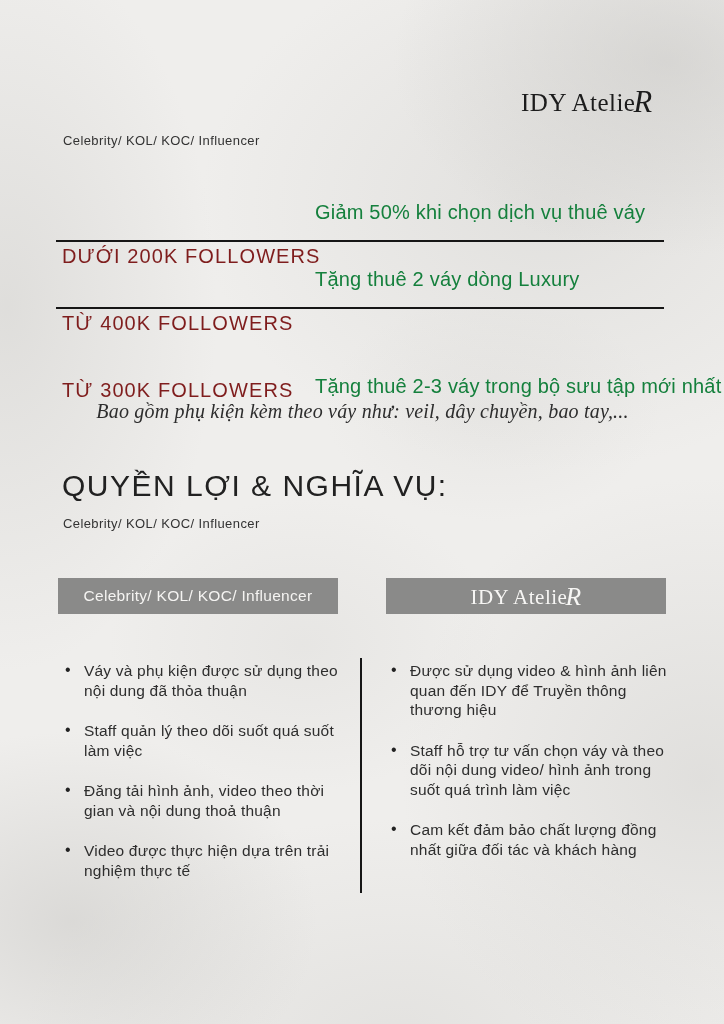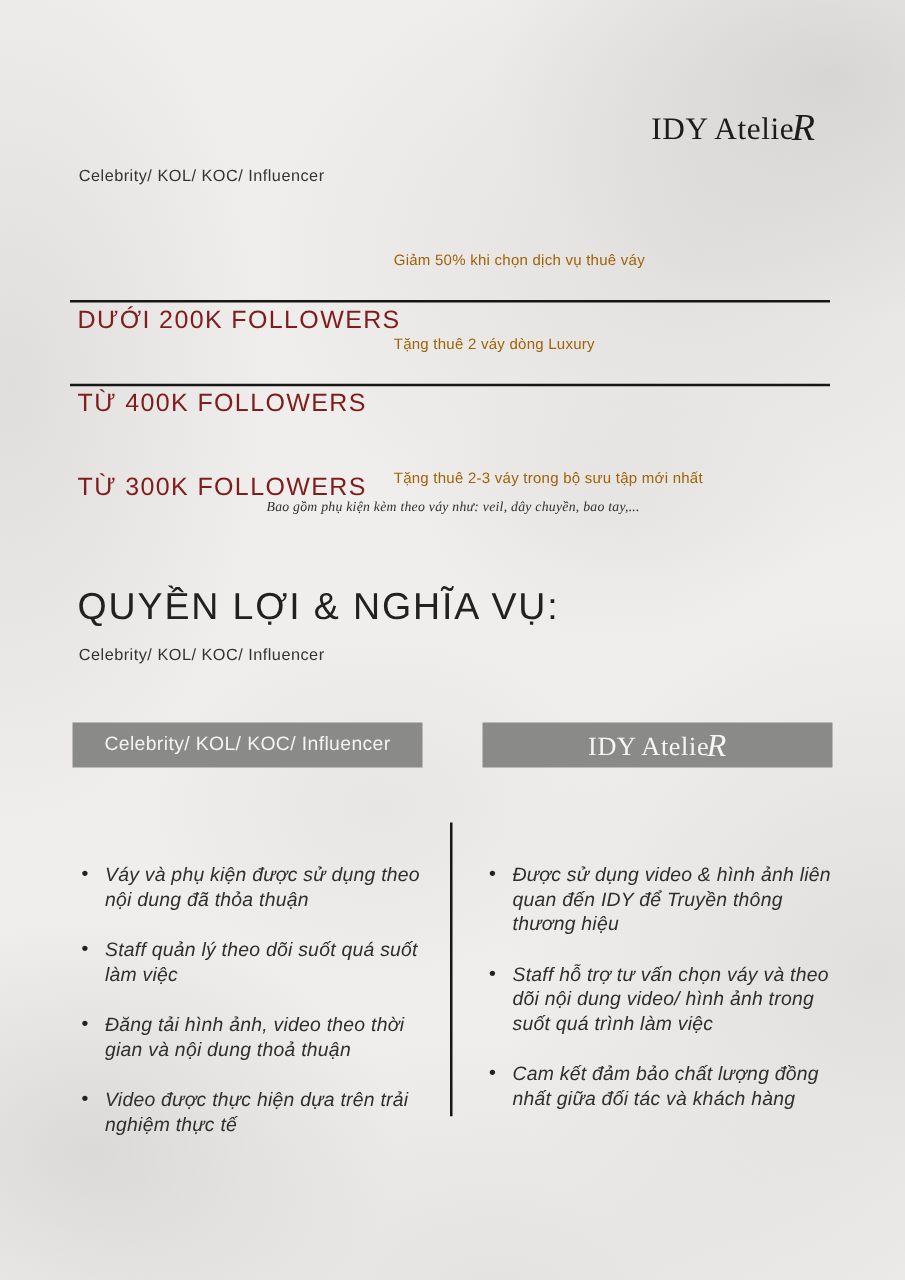--- a/index.html
+++ b/index.html
@@ -46,47 +46,47 @@
     margin-left:-2px;
     display:inline-block;
     transform:translateY(1px);
   }
   .tier-label{
     position:absolute;left:62px;
     font-size:20px;letter-spacing:1.1px;color:#7f1d1d;white-space:nowrap;margin-top:44px;
   }
   .tier-benefit{
     position:absolute;left:315px;
-    font-size:12px;letter-spacing:0.2px;color:#a16207;white-space:nowrap;
+    font-size:20px;letter-spacing:0.2px;color:#15803d;white-space:nowrap;
   }
   .hrule{
     position:absolute;left:56px;width:608px;height:2px;background:#161616;
   }
   .note{
     position:absolute;left:90px;top:400px;width:545px;
     text-align:center;
     font-family:"Liberation Serif","DejaVu Serif",serif;
-    font-style:italic;font-size:11px;color:#2d2d2d;letter-spacing:0.2px;
+    font-style:italic;font-size:20px;color:#2d2d2d;letter-spacing:0.2px;
   }
   .col-header{
     position:absolute;top:578px;height:36px;width:280px;
     background:#8a8a89;
     display:flex;align-items:center;justify-content:center;
     color:#f5f4f2;
   }
   .col-header.left{left:58px;font-size:15.5px;letter-spacing:0.3px;}
   .col-header.right{left:386px;}
   .col-header .bar-logo{
     font-family:"Liberation Serif","DejaVu Serif",serif;
     font-size:21px;letter-spacing:0.5px;color:#f7f6f4;
   }
   .bullets{
-    position:absolute;top:691px;width:286px;
+    position:absolute;top:661px;width:286px;
     margin:0;padding:0;list-style:none;
-    font-size:15.5px;line-height:19.5px;letter-spacing:0.2px;color:#2e2e2e;font-style:italic;
+    font-size:15.5px;line-height:19.5px;letter-spacing:0.2px;color:#2e2e2e;
   }
   .bullets.left{left:62px;}
   .bullets.right{left:388px;}
   .bullets li{position:relative;padding-left:22px;margin-bottom:21px;}
   .bullets li::before{
     content:"•";position:absolute;left:3px;top:-1px;font-size:16px;color:#222;
   }
   .vrule{
     position:absolute;left:360px;top:658px;width:2px;height:235px;background:#161616;
   }

